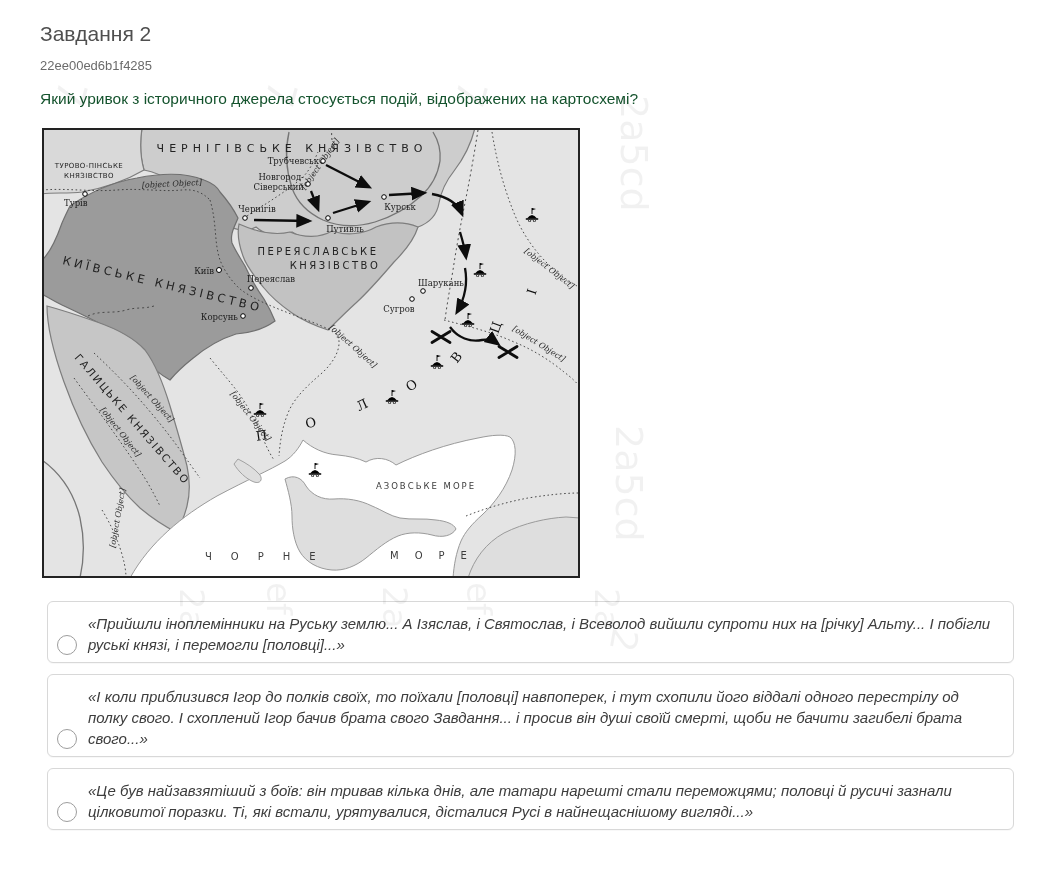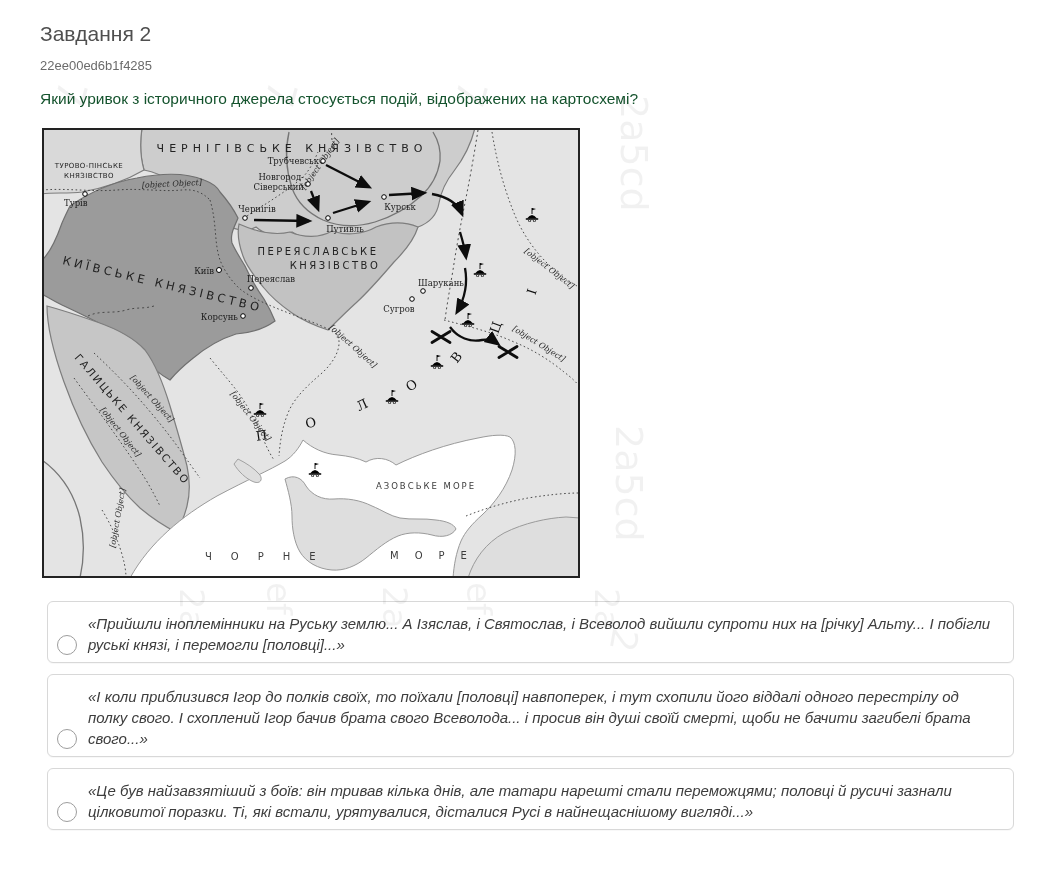--- a/index.html
+++ b/index.html
@@ -232,20 +232,20 @@
 </svg>
 </div>
 
 <div class="options">
   <div class="option">
     <div class="radio"></div>
     <div class="option-text">«Прийшли іноплемінники на Руську землю... А Ізяслав, і Святослав, і Всеволод вийшли супроти них на [річку] Альту... І побігли руські князі, і перемогли [половці]...»</div>
   </div>
   <div class="option">
     <div class="radio"></div>
-    <div class="option-text">«І коли приблизився Ігор до полків своїх, то поїхали [половці] навпоперек, і тут схопили його віддалі одного перестрілу од полку свого. І схоплений Ігор бачив брата свого Всеволода... і просив він душі своїй смерті, щоби не бачити загибелі брата свого...»</div>
+    <div class="option-text">«І коли приблизився Ігор до полків своїх, то поїхали [половці] навпоперек, і тут схопили його віддалі одного перестрілу од полку свого. І схоплений Ігор бачив брата свого Завдання... і просив він душі своїй смерті, щоби не бачити загибелі брата свого...»</div>
   </div>
   <div class="option">
     <div class="radio"></div>
     <div class="option-text">«Це був найзавзятіший з боїв: він тривав кілька днів, але татари нарешті стали переможцями; половці й русичі зазнали цілковитої поразки. Ті, які встали, урятувалися, дісталися Русі в найнещаснішому вигляді...»</div>
   </div>
 
 </div>
 
 </body></html>

